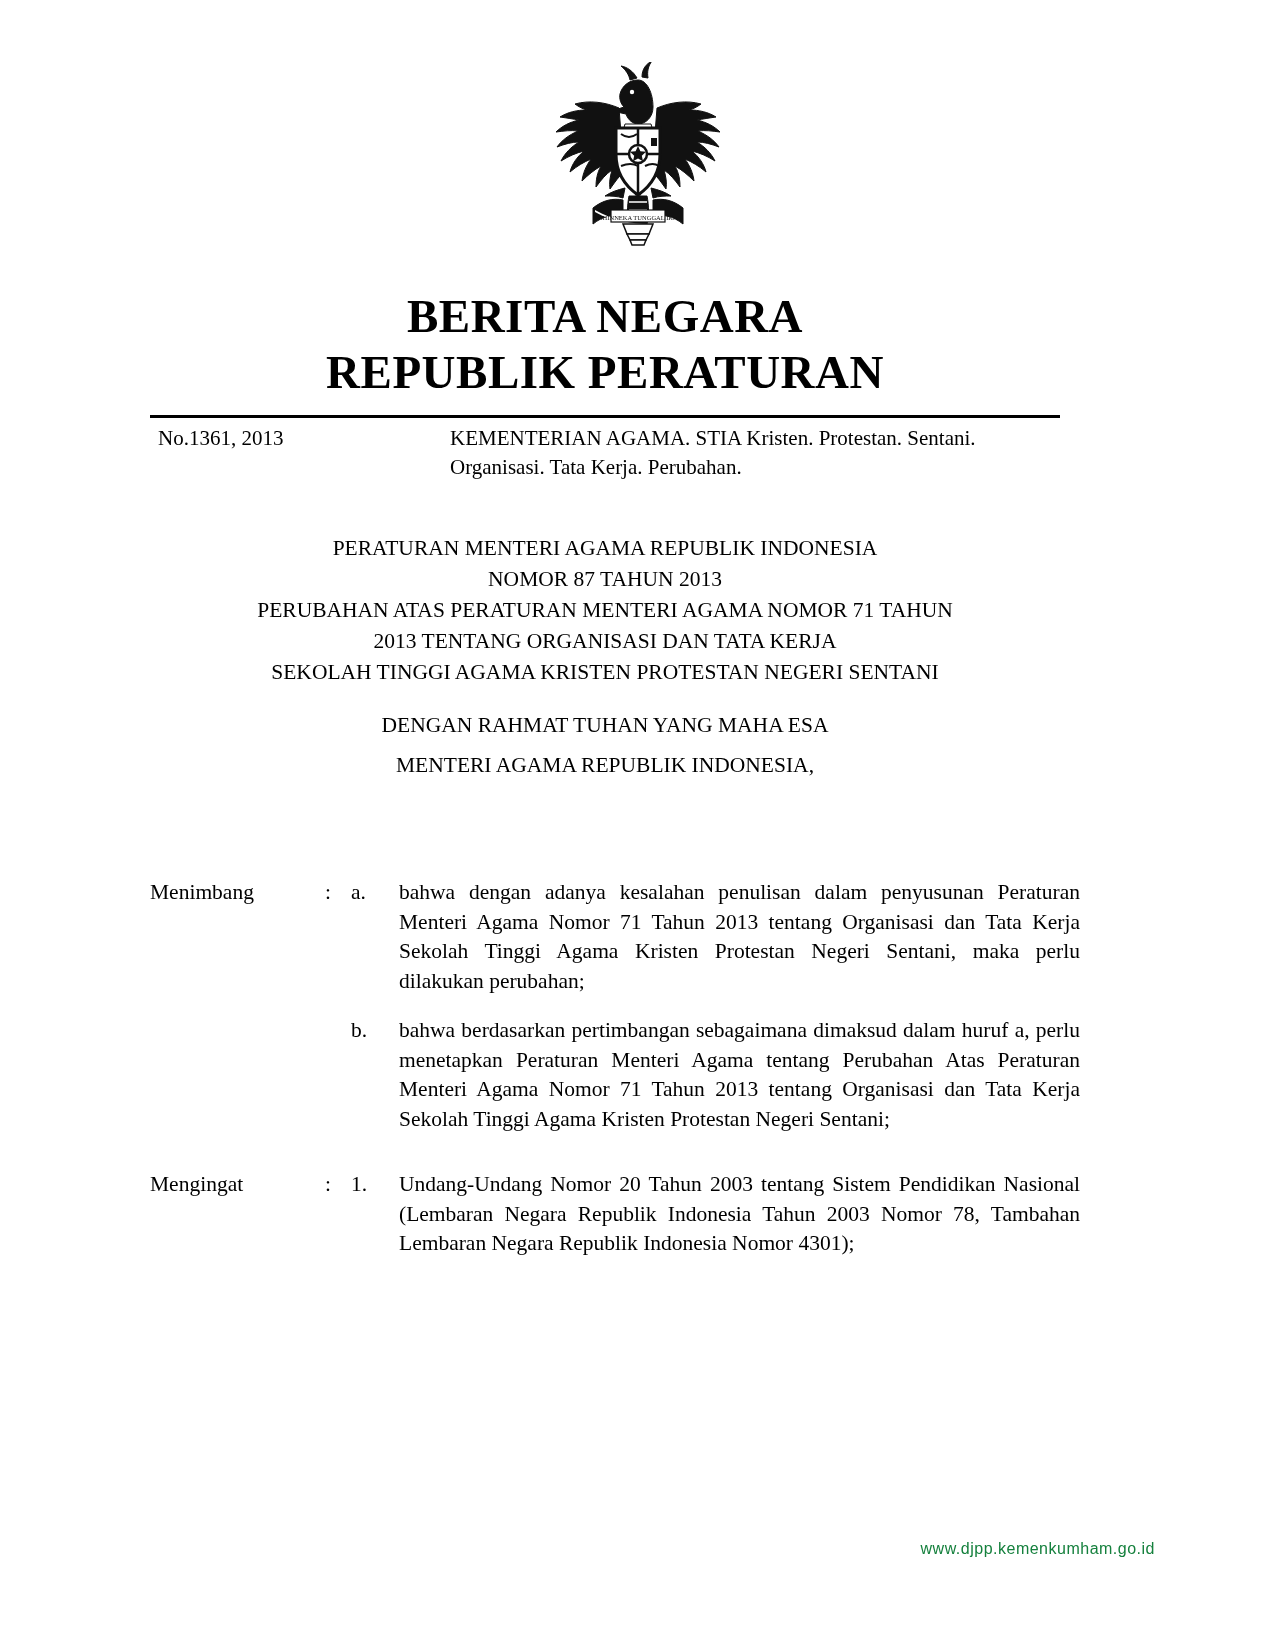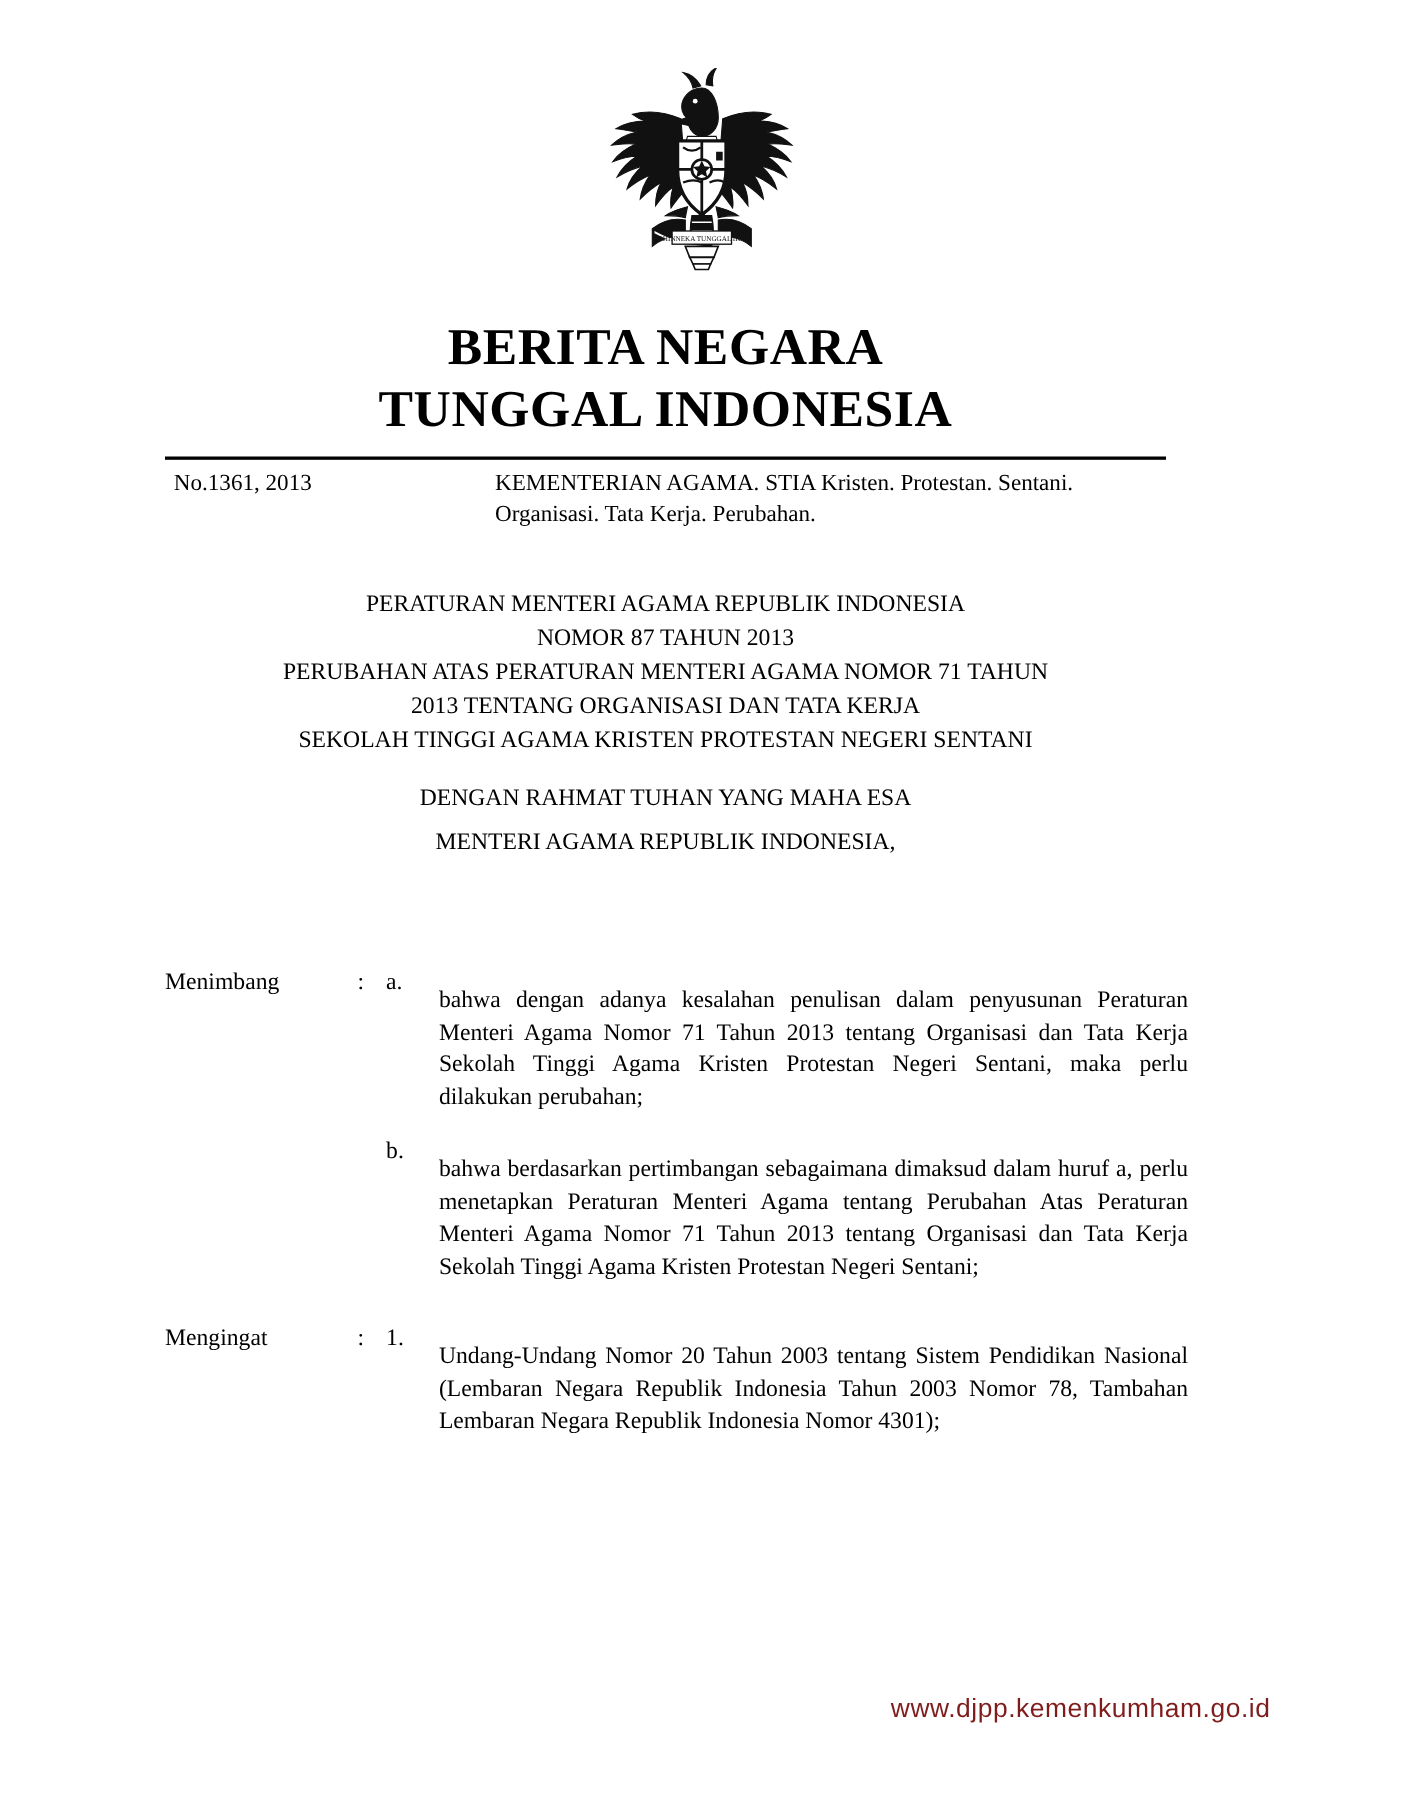--- a/index.html
+++ b/index.html
@@ -125,41 +125,40 @@
     flex: 0 0 26px;
   }
   .clause .marker {
     width: 48px;
     flex: 0 0 48px;
   }
   .clause .text {
     flex: 1 1 auto;
     text-align: justify;
     text-justify: inter-word;
-    margin-top: 16px;
   }
   .clause.sub .label { width: 175px; flex: 0 0 175px; }
   .clause.sub .colon { width: 26px; flex: 0 0 26px; }
 
   .gap-large { height: 16px; }
 
   
   .footer {
     position: absolute;
     left: 0;
     top: 1540px;
     width: 1275px;
     text-align: right;
     padding-right: 120px;
     box-sizing: border-box;
   }
   .footer .url {
     font-family: "Liberation Sans", sans-serif;
-    font-size: 24px;
-    color: #7f1d1d;
+    font-size: 16px;
+    color: #15803d;
     letter-spacing: 0.5px;
   }
 </style>
 </head>
 <body>
 
 <div class="page">
 
   <div class="emblem-wrap">
     <span class="emblem">
@@ -203,21 +202,21 @@
           <path d="M90 162 l30 0 l-4 10 l-22 0 z" fill="#fff" stroke="#111" stroke-width="1.5"></path>
           <path d="M94 172 l22 0 l-3 6 l-16 0 z" fill="#fff" stroke="#111" stroke-width="1.5"></path>
           <path d="M97 178 l16 0 l-2 5 l-12 0 z" fill="#fff" stroke="#111" stroke-width="1.5"></path>
         </g>
       </svg>
     </span>
   </div>
 
   <div class="masthead">
     <div class="line1">BERITA NEGARA</div>
-    <div class="line2">TUNGGAL INDONESIA</div>
+    <div class="line2">REPUBLIK PERATURAN</div>
   </div>
   <div class="rule"></div>
 
   <div class="meta">
     <div class="no">No.1361, 2013</div>
     <div class="subject">KEMENTERIAN AGAMA. STIA Kristen. Protestan. Sentani. Organisasi. Tata Kerja. Perubahan.</div>
   </div>
 
   <div class="titleblock">
     <div class="t-line">PERATURAN MENTERI AGAMA REPUBLIK INDONESIA</div>

